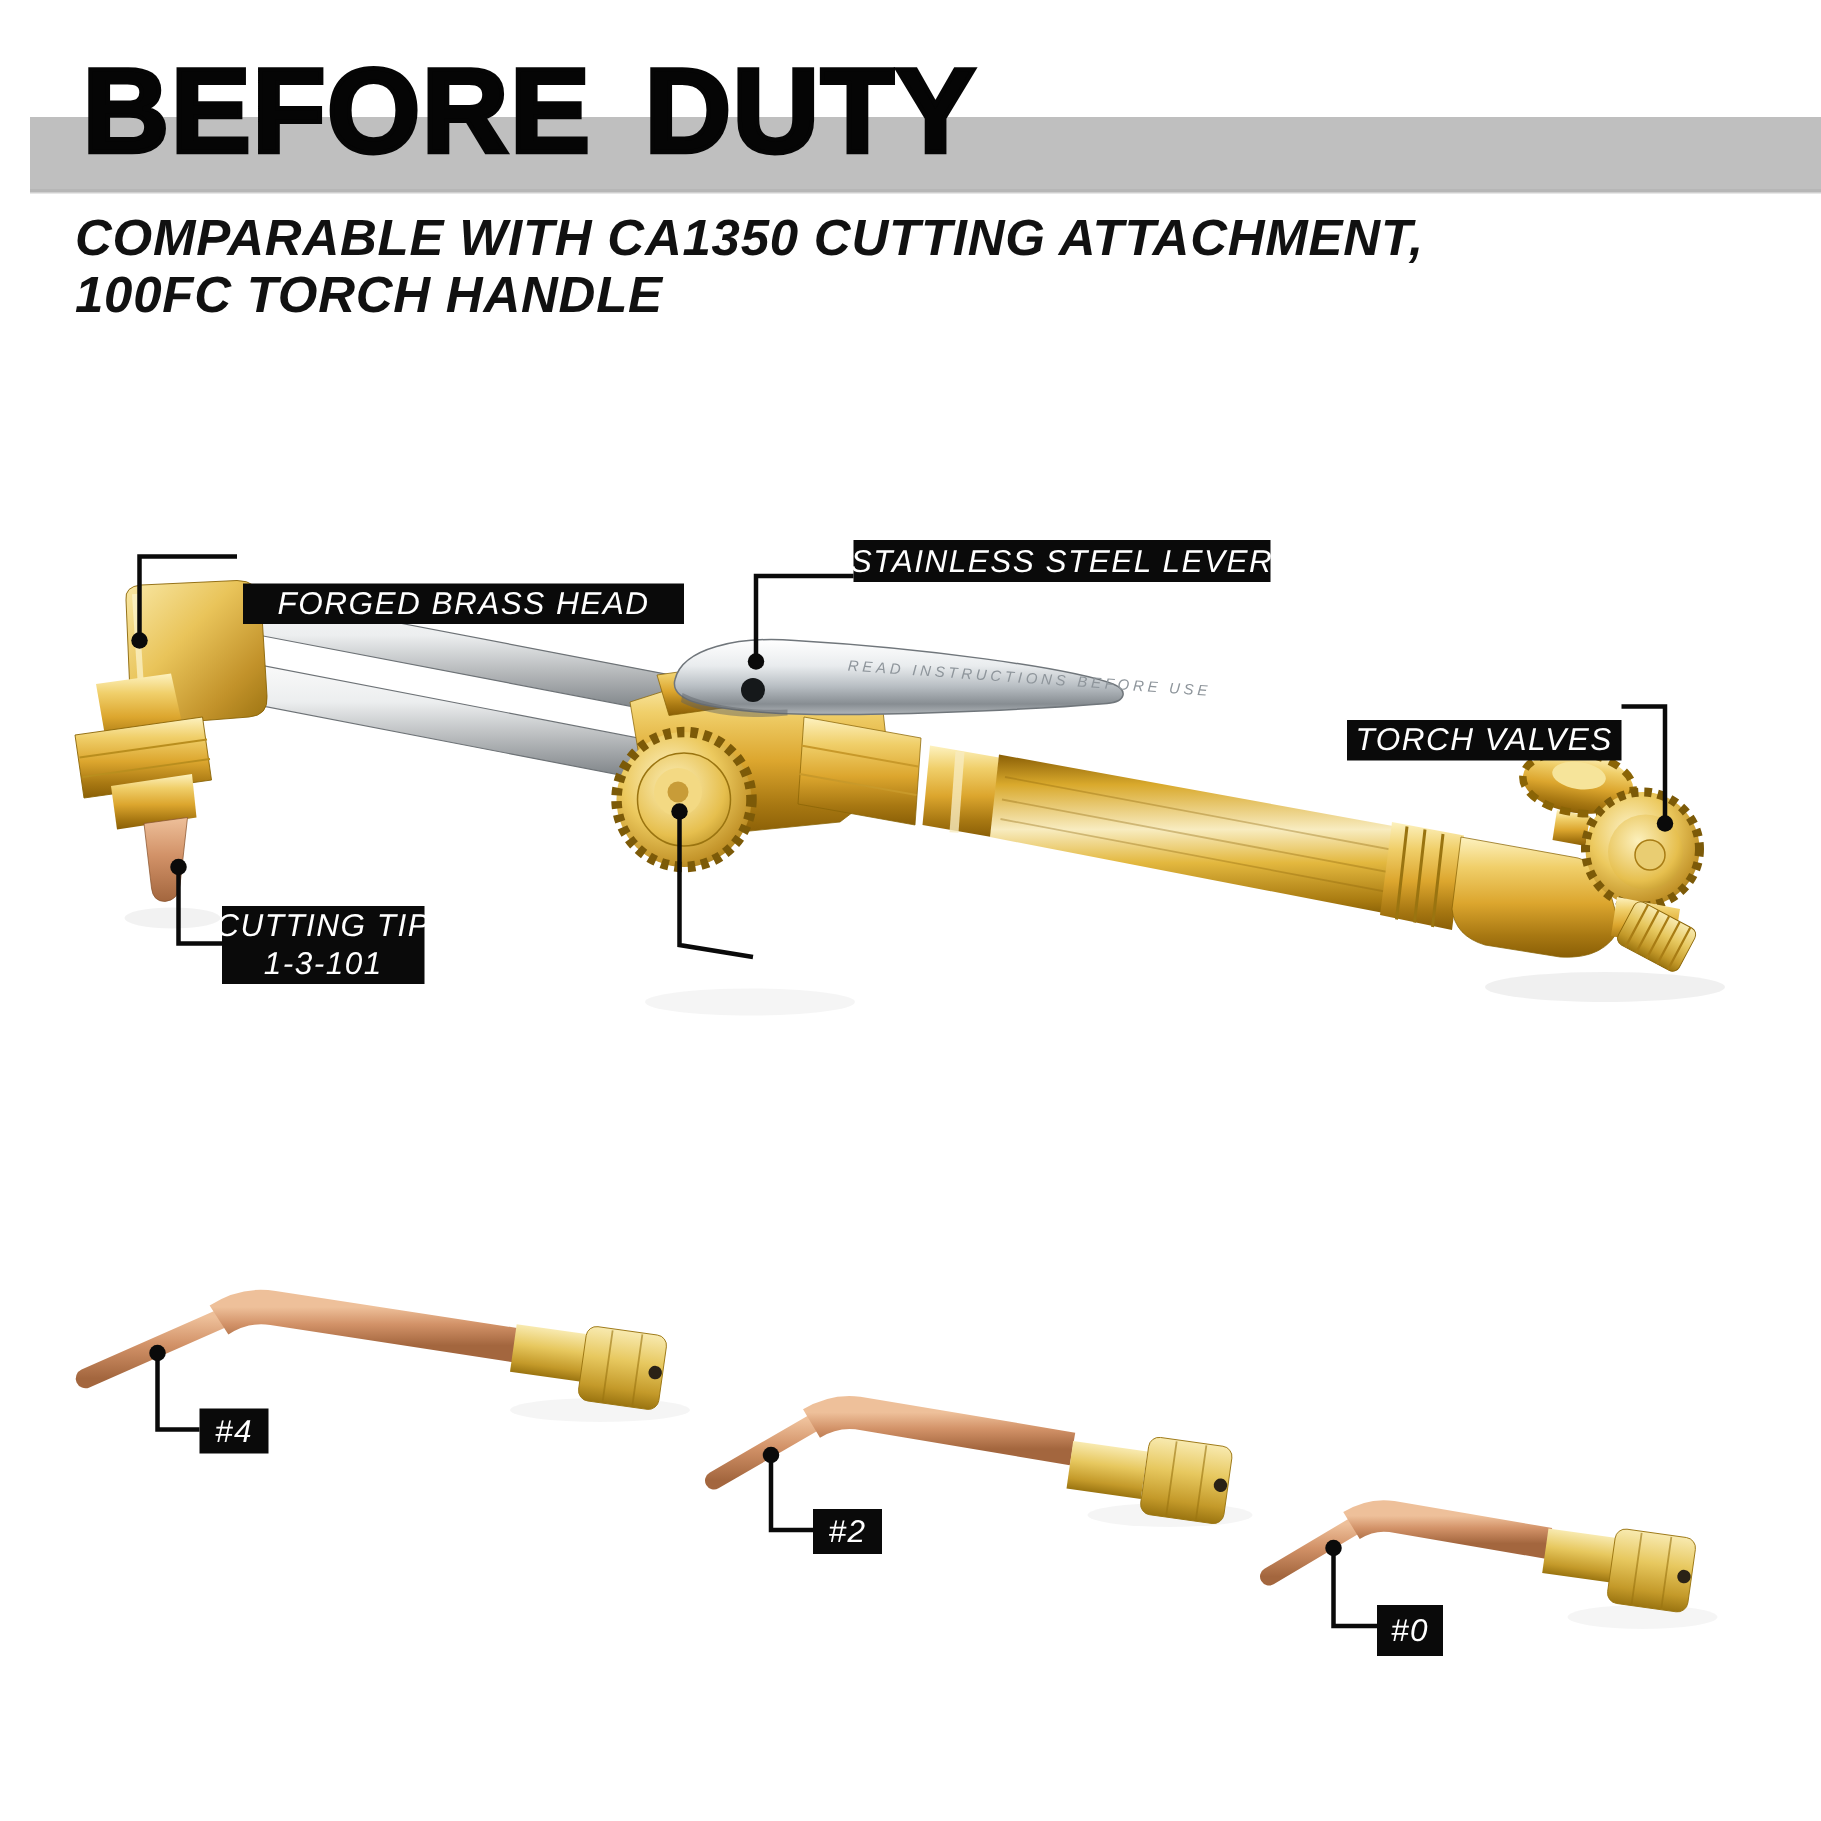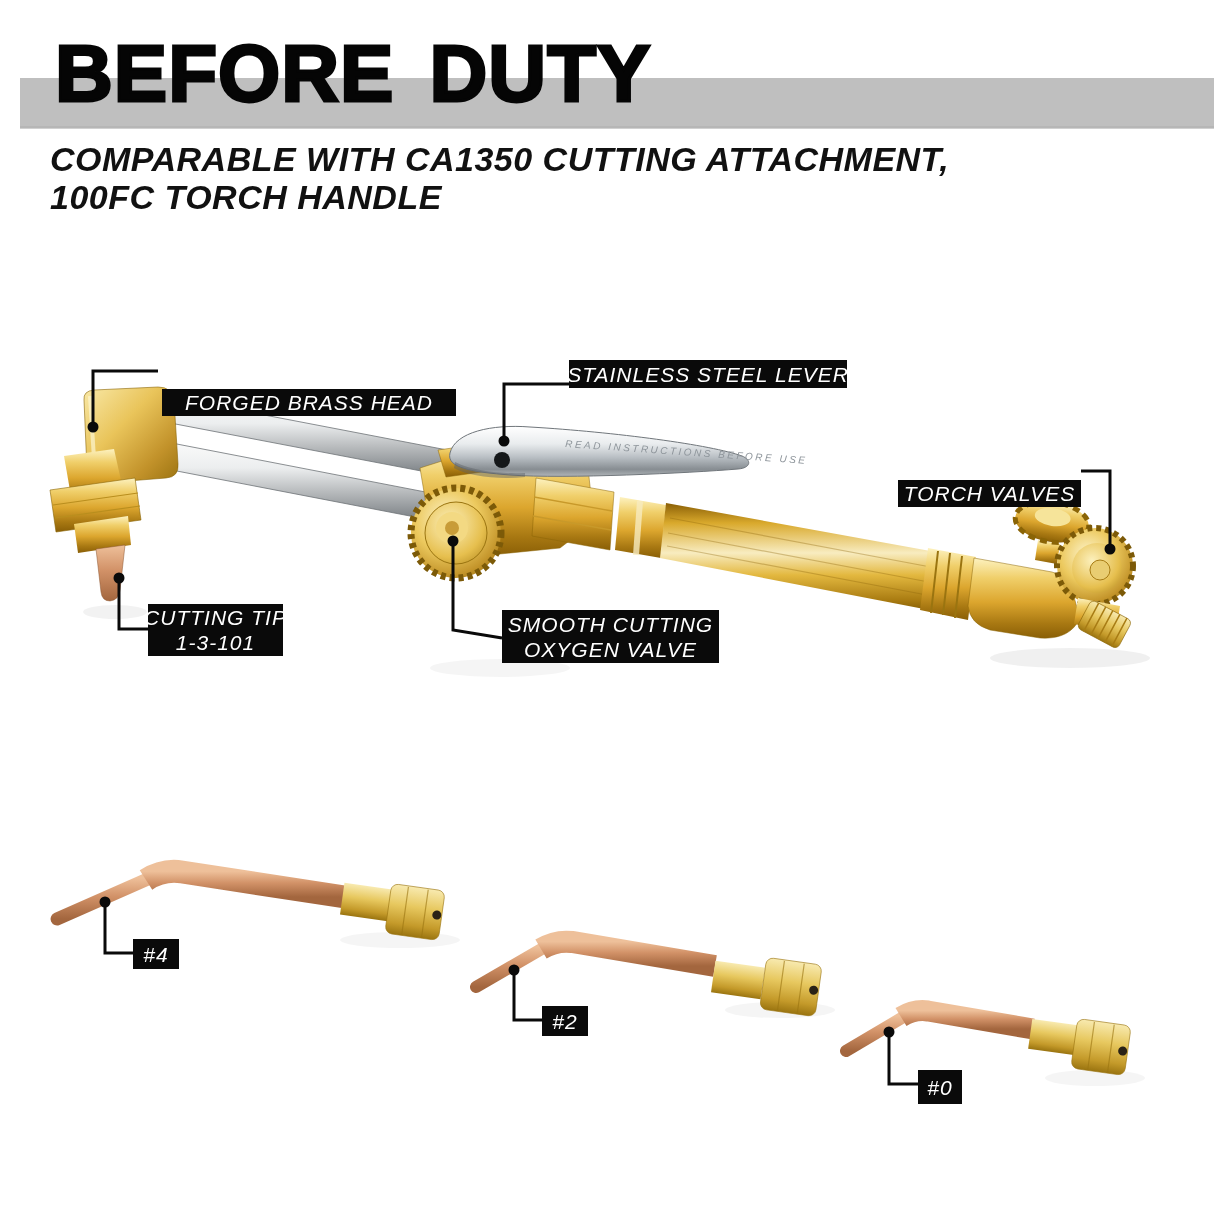--- a/index.html
+++ b/index.html
@@ -236,24 +236,20 @@
   <div class="label" id="lbl-lever">
     <span>STAINLESS STEEL LEVER</span>
   </div>
   <div class="label" id="lbl-valves">
     <span>TORCH VALVES</span>
   </div>
   <div class="label" id="lbl-cuttip">
     <span>CUTTING TIP</span>
     <span>1-3-101</span>
   </div>
-  <div class="label" id="lbl-oxy">
-    <span>SMOOTH CUTTING</span>
-    <span>OXYGEN VALVE</span>
-  </div>
   <div class="label" id="lbl-t4">
     <span>#4</span>
   </div>
   <div class="label" id="lbl-t2">
     <span>#2</span>
   </div>
   <div class="label" id="lbl-t0">
     <span>#0</span>
   </div>
 

